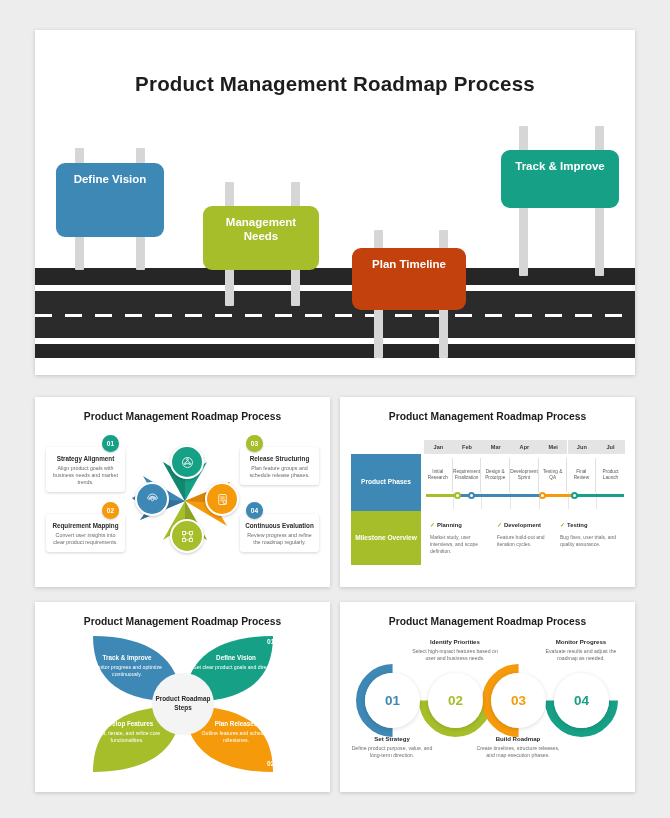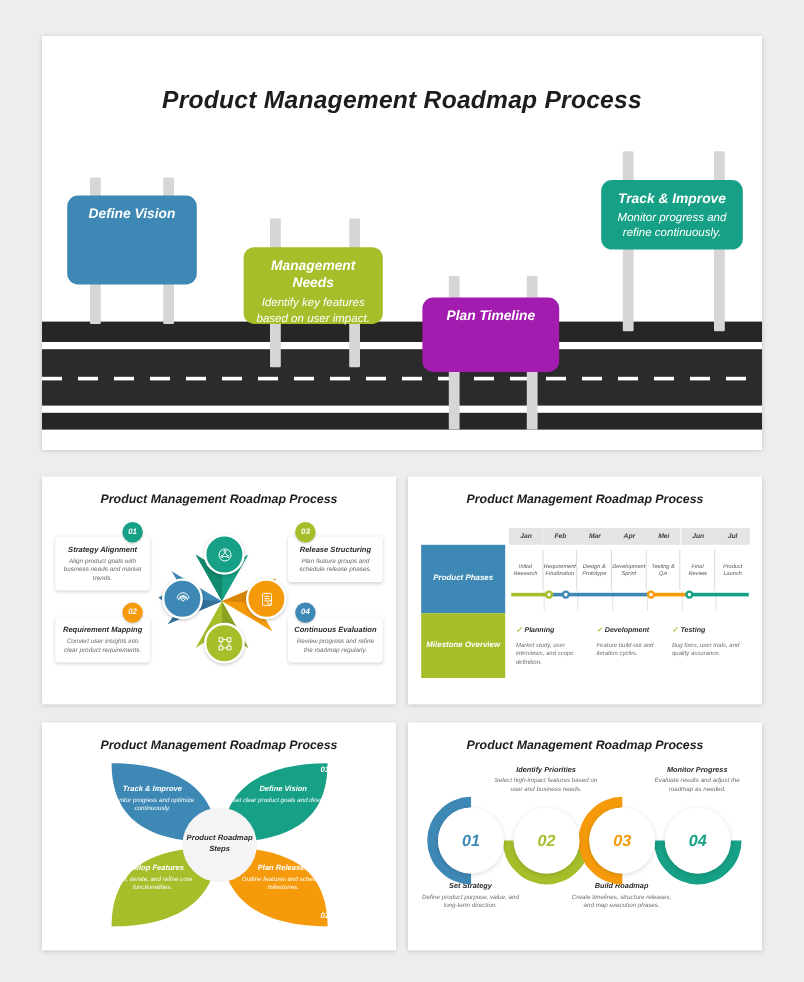--- a/index.html
+++ b/index.html
@@ -2,21 +2,21 @@
 <html><head>
 <meta charset="utf-8">
 <style>
   html,body{margin:0;padding:0;}
   body{
     width:670px;height:818px;
     background:#ededed;
     font-family:"Liberation Sans", sans-serif;
     overflow:hidden;
   }
-  .page{position:relative;width:628px;height:818px;font-style:italic;}
+  .page{position:relative;width:628px;height:818px;}
 
   
   .slide{
     position:absolute;background:#ffffff;
     box-shadow:0 1px 4px rgba(0,0,0,.18);
   }
 
   
   #hero{left:35px;top:30px;width:600px;height:345px;}
   .hero-title{
@@ -141,38 +141,36 @@
       <div class="board" style="left:21px;top:133px;width:108px;height:74px;background:#3e88b5;">
         <div class="b-title">Define Vision</div>
       </div>
     </div>
 
     <div class="sign">
       <div class="post" style="left:190px;top:152px;height:124px;"></div>
       <div class="post" style="left:256px;top:152px;height:124px;"></div>
       <div class="board" style="left:168px;top:176px;width:116px;height:64px;background:#a5be2a;">
         <div class="b-title">Management Needs</div>
-        <div class="b-desc">Identify key features based on user impact.</div>
       </div>
     </div>
 
     <div class="sign">
       <div class="post" style="left:339px;top:200px;height:128px;"></div>
       <div class="post" style="left:404px;top:200px;height:128px;"></div>
-      <div class="board" style="left:317px;top:218px;width:114px;height:62px;background:#a21caf;">
+      <div class="board" style="left:317px;top:218px;width:114px;height:62px;background:#c2410c;">
         <div class="b-title">Plan Timeline</div>
       </div>
     </div>
 
     <div class="sign">
       <div class="post" style="left:484px;top:96px;height:150px;"></div>
       <div class="post" style="left:560px;top:96px;height:150px;"></div>
       <div class="board" style="left:466px;top:120px;width:118px;height:58px;background:#16a085;">
         <div class="b-title">Track &amp; Improve</div>
-        <div class="b-desc">Monitor progress and refine continuously.</div>
       </div>
     </div>
   </div>
 
   <div class="slide thumb" id="t1">
     <div class="t-title">Product Management Roadmap Process</div>
 
     <svg width="110" height="118" style="position:absolute;left:95px;top:45px;" viewBox="0 0 110 118">
 
       <path d="M55 59 L33 20 L44 27 L55 8 L66 27 L77 20 Z" fill="#16a085"></path>

